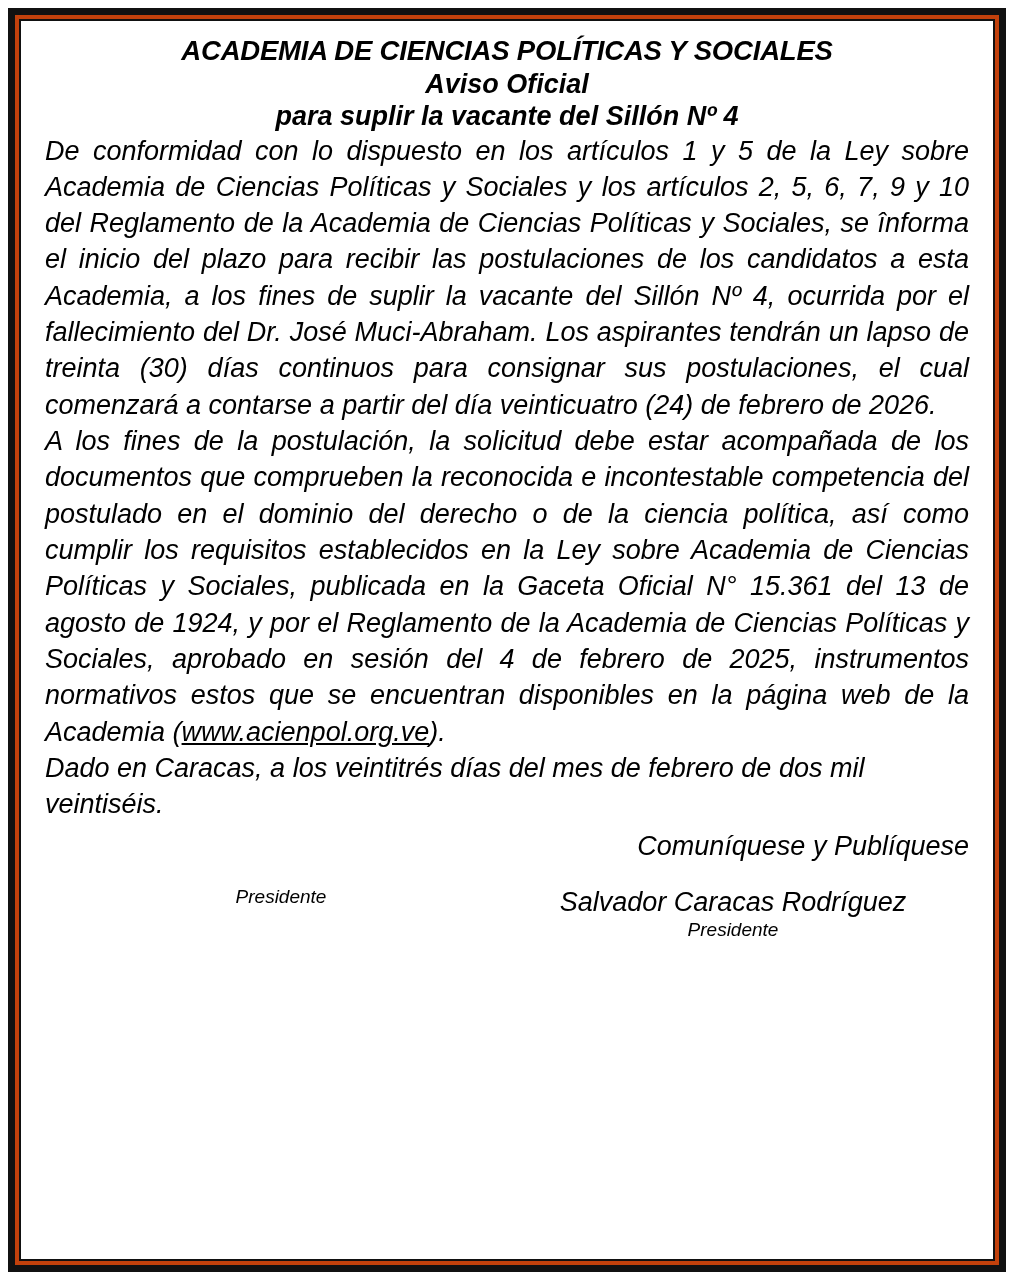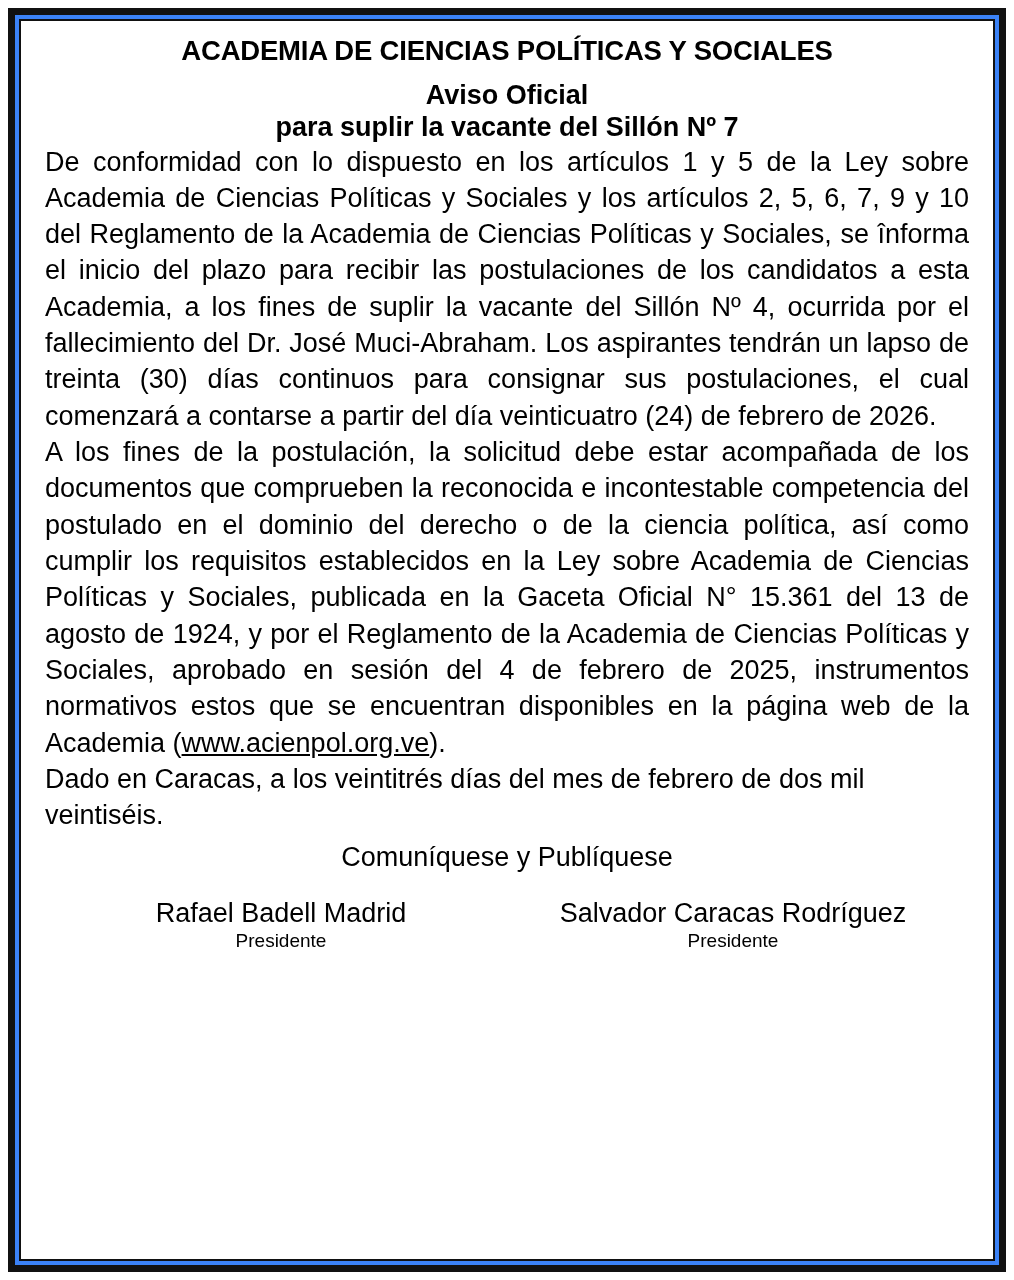--- a/index.html
+++ b/index.html
@@ -20,21 +20,22 @@
     box-sizing: border-box;
     padding: 8px;
     background: #ffffff;
   }
   .outer-border {
     box-sizing: border-box;
     width: 100%;
     height: 100%;
     border: 7px solid #111111;
     padding: 4px;
-    background: #3b82f6;
+    background: #c2410c;
+    font-style: italic;
   }
   .inner-border {
     box-sizing: border-box;
     width: 100%;
     height: 100%;
     border: 2px solid #111111;
     background: #ffffff;
     padding: 14px 24px 10px 24px;
   }
   .notice {
@@ -46,21 +47,21 @@
     text-align: center;
     font-weight: bold;
     line-height: 1.16;
   }
   .title-line {
     font-size: 27.5px;
     letter-spacing: -0.2px;
   }
   .subtitle-line {
     font-size: 27px;
-    margin-top: 13px;
+    margin-top: 2px;
   }
   .subtitle-line2 {
     font-size: 27px;
     margin-top: 1px;
   }
   .body-block {
   }
   p.para {
     margin: 0;
     font-size: 27px;
@@ -70,21 +71,21 @@
     hyphens: none;
   }
   p.para.last-left {
     text-align: left;
   }
   .link {
     text-decoration: underline;
     color: #000000;
   }
   .closing {
-    text-align: center;
+    text-align: right;
     font-size: 27px;
     margin-top: 9px;
   }
   .signatures {
     display: flex;
     justify-content: space-between;
     margin-top: 24px;
     padding: 0 10px;
   }
   .sig {
@@ -104,34 +105,33 @@
 <body>
 
 <div class="page">
   <div class="outer-border">
     <div class="inner-border">
       <div class="notice">
 
         <div class="title-block">
           <div class="title-line">ACADEMIA DE CIENCIAS POLÍTICAS Y SOCIALES</div>
           <div class="subtitle-line">Aviso Oficial</div>
-          <div class="subtitle-line2">para suplir la vacante del Sillón Nº 7</div>
+          <div class="subtitle-line2">para suplir la vacante del Sillón Nº 4</div>
         </div>
 
         <div class="body-block">
           <p class="para">De conformidad con lo dispuesto en los artículos 1 y 5 de la Ley sobre Academia de Ciencias Políticas y Sociales y los artículos 2, 5, 6, 7, 9 y 10 del Reglamento de la Academia de Ciencias Políticas y Sociales, se înforma el inicio del plazo para recibir las postulaciones de los candidatos a esta Academia, a los fines de suplir la vacante del Sillón Nº 4, ocurrida por el fallecimiento del Dr. José Muci-Abraham. Los aspirantes tendrán un lapso de treinta (30) días continuos para consignar sus postulaciones, el cual comenzará a contarse a partir del día veinticuatro (24) de febrero de 2026.</p>
           <p class="para"><span>A los fines de la postulación, la solicitud debe estar acompañada de los documentos que comprueben la reconocida e incontestable competencia del postulado en el dominio del derecho o de la ciencia política, así como cumplir los requisitos establecidos en la Ley sobre Academia de Ciencias Políticas y Sociales, publicada en la Gaceta Oficial N° 15.361 del 13 de agosto de 1924, y por el Reglamento de la Academia de Ciencias Políticas y Sociales, aprobado en sesión del 4 de febrero de 2025, instrumentos normativos estos que se encuentran disponibles en la página web de la Academia (</span><a class="link" href="#">www.acienpol.org.ve</a><span>).</span></p>
           <p class="para last-left">Dado en Caracas, a los veintitrés días del mes de febrero de dos mil veintiséis.</p>
         </div>
 
         <div class="closing">Comuníquese y Publíquese</div>
 
         <div class="signatures">
           <div class="sig">
-            <div class="sig-name">Rafael Badell Madrid</div>
             <div class="sig-role">Presidente</div>
           </div>
           <div class="sig">
             <div class="sig-name">Salvador Caracas Rodríguez</div>
             <div class="sig-role">Presidente</div>
           </div>
         </div>
 
       </div>
     </div>

